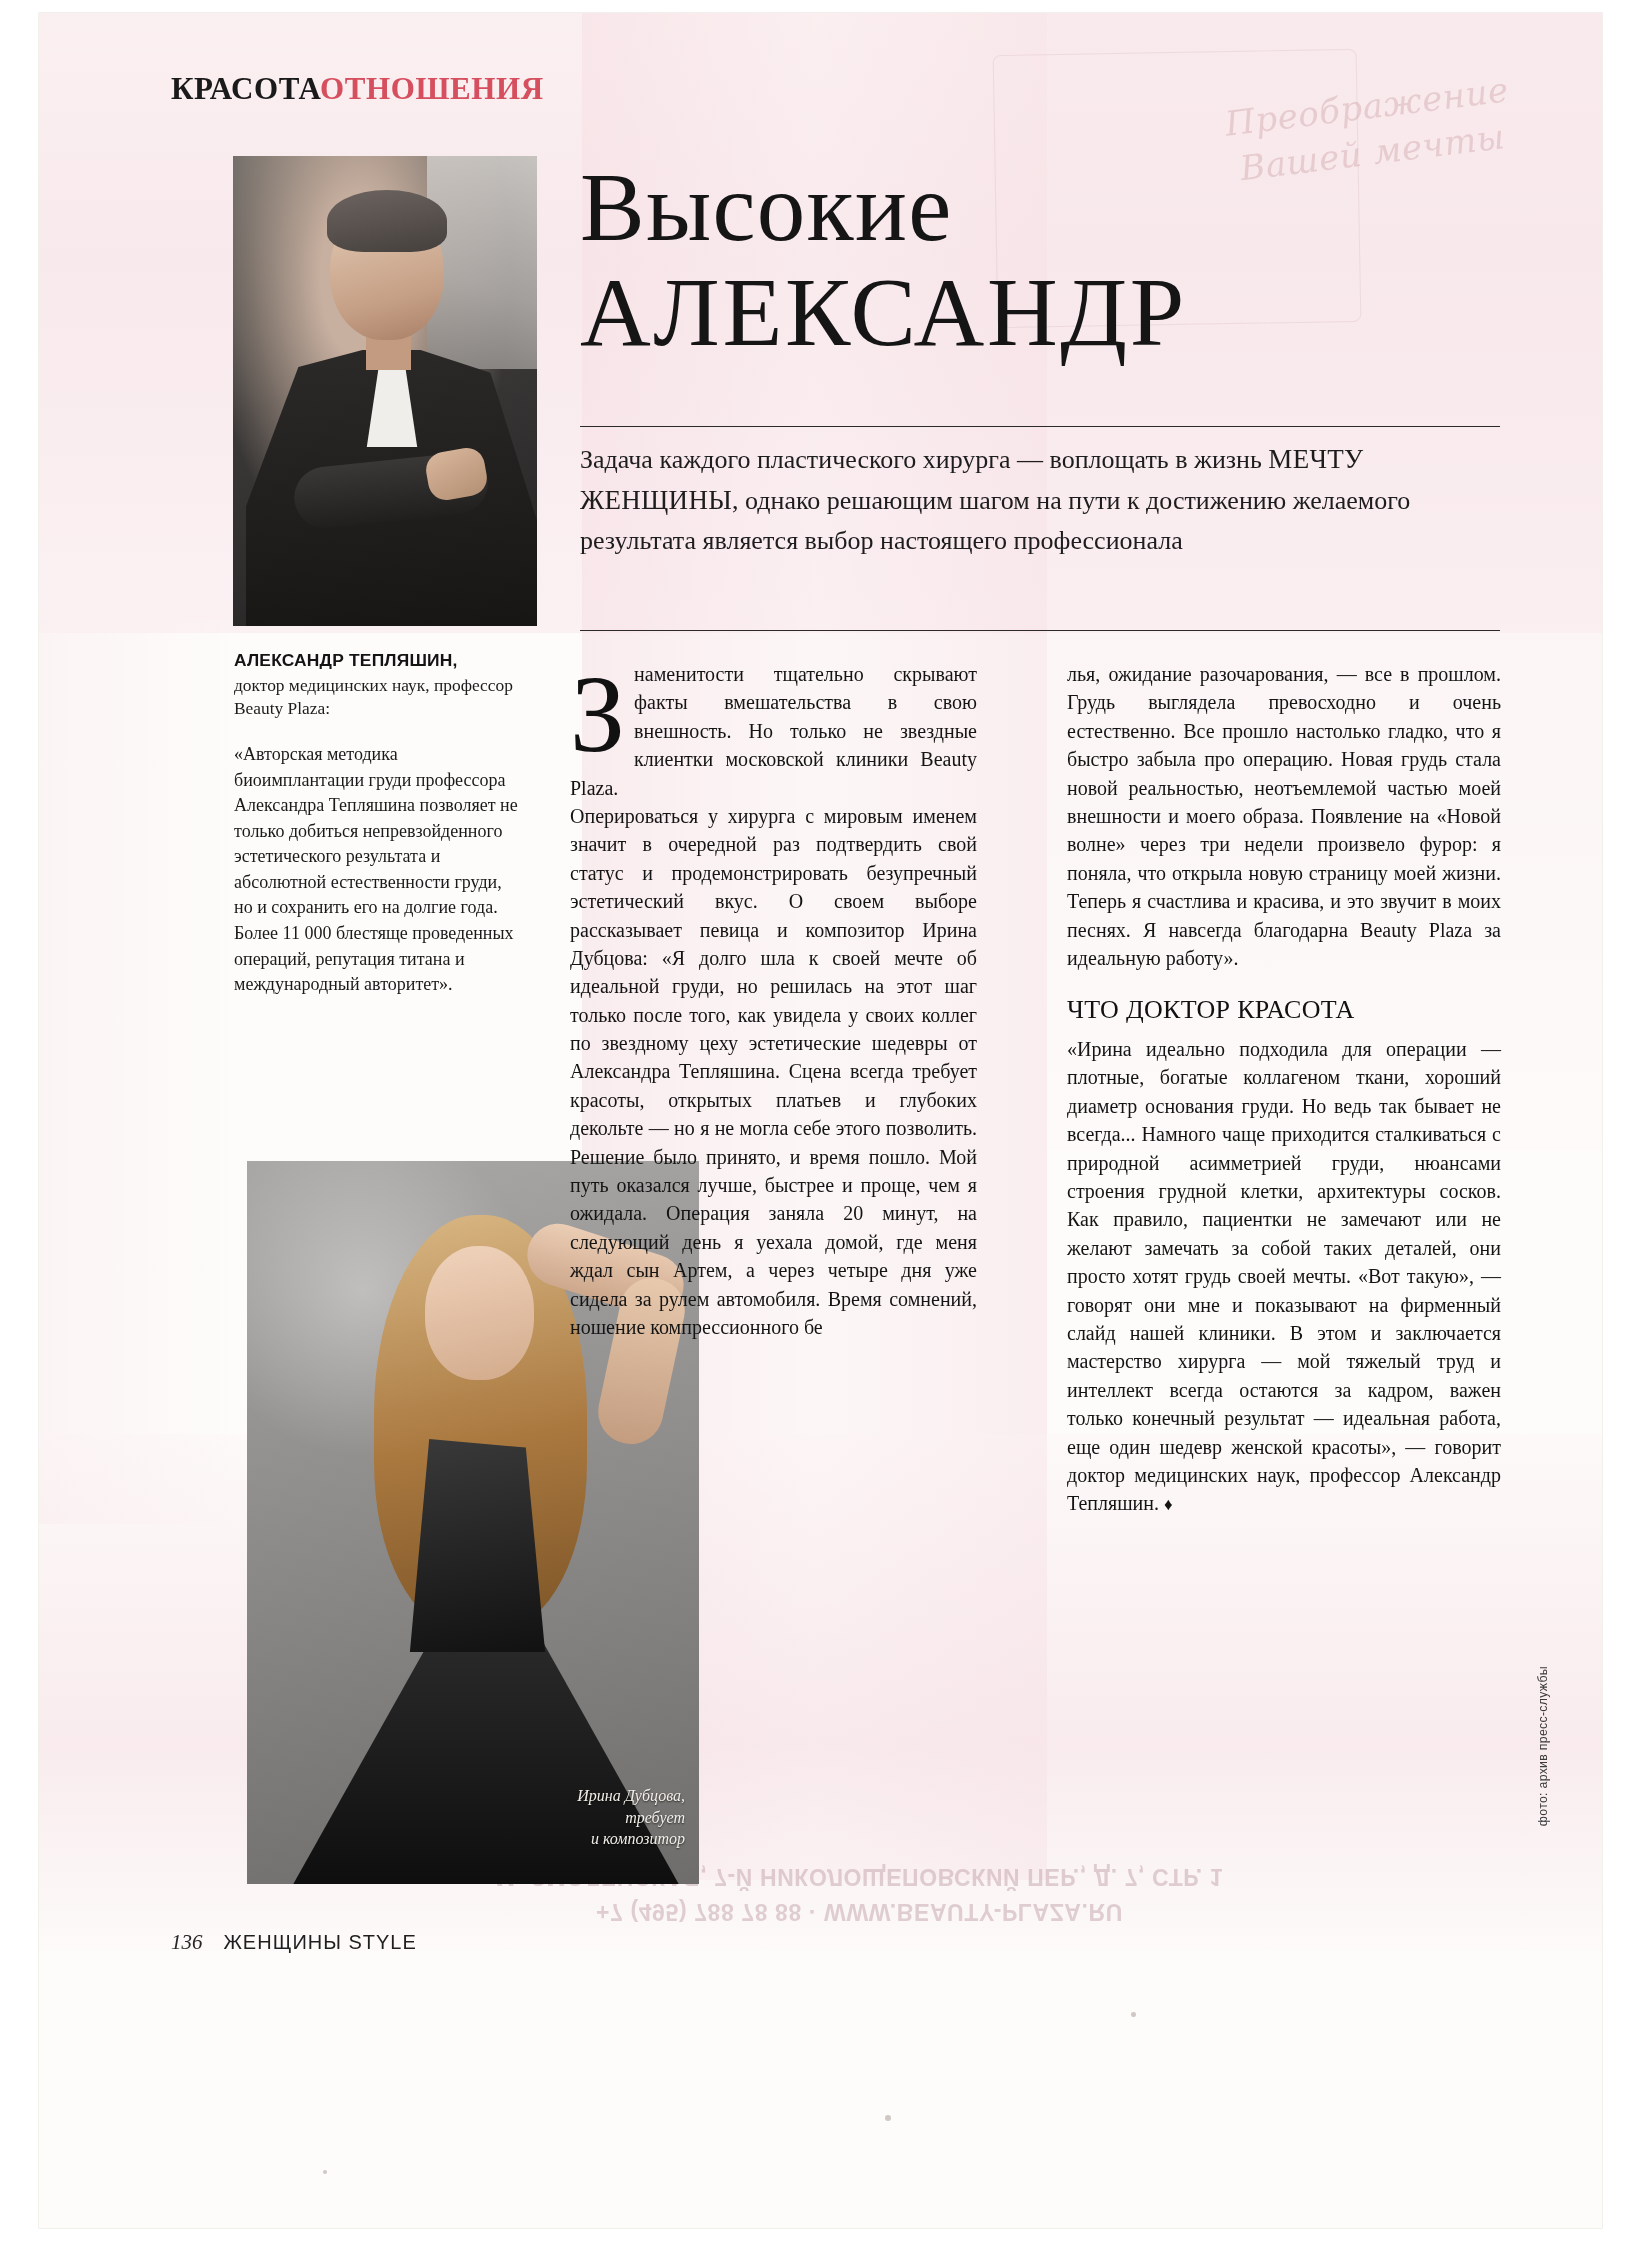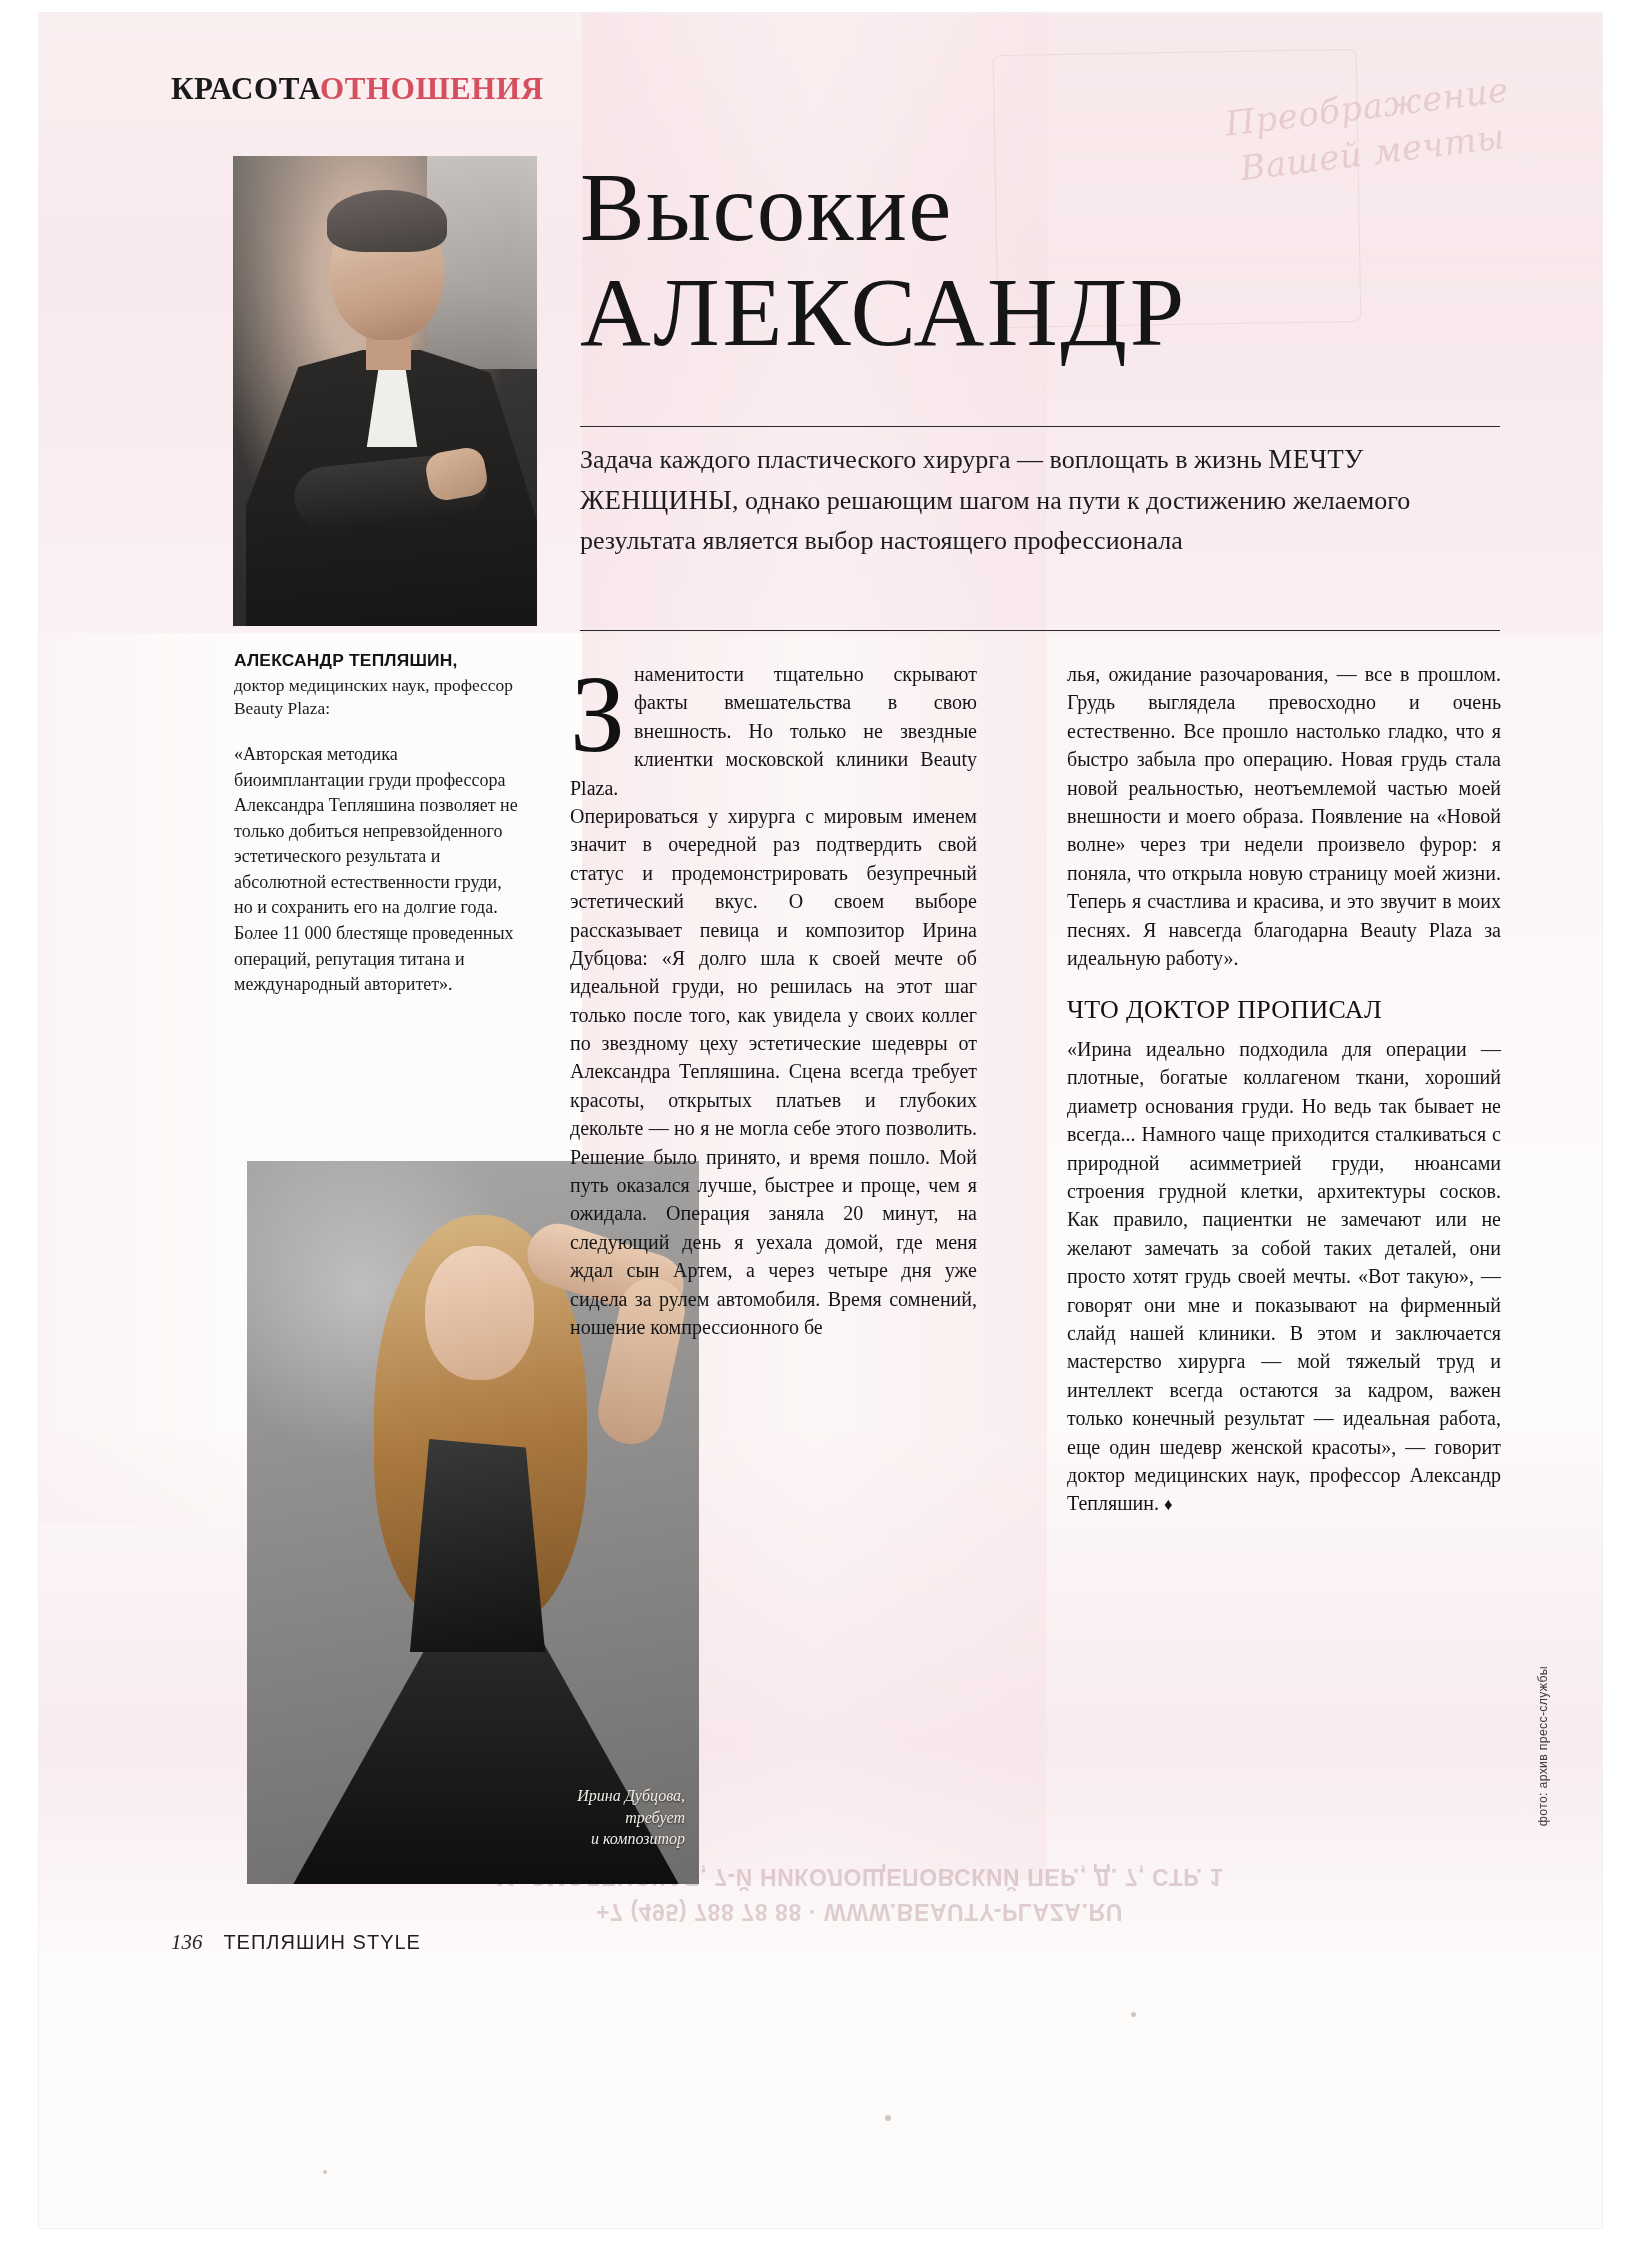--- a/index.html
+++ b/index.html
@@ -420,31 +420,31 @@
     <p class="para intro">
       <span class="dropcap">З</span><span>наменитости тщательно скрывают факты вмешательства в свою внешность. Но только не звездные клиентки московской клиники Beauty Plaza.</span>
     </p>
     <p class="para">
       <span>Оперироваться у хирурга с мировым именем значит в очередной раз подтвердить свой статус и продемонстрировать безупречный эстетический вкус. О своем выборе рассказывает певица и композитор Ирина Дубцова: «Я долго шла к своей мечте об идеальной груди, но решилась на этот шаг только после того, как увидела у своих коллег по звездному цеху эстетические шедевры от Александра Тепляшина. Сцена всегда требует красоты, открытых платьев и глубоких декольте — но я не могла себе этого позволить. Решение было принято, и время пошло. Мой путь оказался лучше, быстрее и проще, чем я ожидала. Операция заняла 20 минут, на следующий день я уехала домой, где меня ждал сын Артем, а через четыре дня уже сидела за рулем автомобиля. Время сомнений, ношение компрессионного бе</span>
     </p>
   </div>
 
   <div class="col" id="col-right">
       <p class="para"><span>лья, ожидание разочарования, — все в прошлом. Грудь выглядела превосходно и очень естественно. Все прошло настолько гладко, что я быстро забыла про операцию. Новая грудь стала новой реальностью, неотъемлемой частью моей внешности и моего образа. Появление на «Новой волне» через три недели произвело фурор: я поняла, что открыла новую страницу моей жизни. Теперь я счастлива и красива, и это звучит в моих песнях. Я навсегда благодарна Beauty Plaza за идеальную работу».</span></p>
-    <div class="subhead" style="margin-top: 19.4px;">ЧТО ДОКТОР ПРОПИСАЛ</div>
+    <div class="subhead" style="margin-top: 19.4px;">ЧТО ДОКТОР КРАСОТА</div>
     <p class="para">
       <span>«Ирина идеально подходила для операции — плотные, богатые коллагеном ткани, хороший диаметр основания груди. Но ведь так бывает не всегда... Намного чаще приходится сталкиваться с природной асимметрией груди, нюансами строения грудной клетки, архитектуры сосков. Как правило, пациентки не замечают или не желают замечать за собой таких деталей, они просто хотят грудь своей мечты. «Вот такую», — говорят они мне и показывают на фирменный слайд нашей клиники. В этом и заключается мастерство хирурга — мой тяжелый труд и интеллект всегда остаются за кадром, важен только конечный результат — идеальная работа, еще один шедевр женской красоты», — говорит доктор медицинских наук, профессор Александр Тепляшин.</span>
       <span class="flower">♦</span>
     </p>
   </div>
 
   <div id="credit">фото: архив пресс-службы</div>
 
   <div id="footer">
     <span class="pageno">136</span>
-    <span class="magazine">ТЕПЛЯШИН STYLE</span>
+    <span class="magazine">ЖЕНЩИНЫ STYLE</span>
   </div>
 
   <div class="speck" style="left:1092px; top:1999px; width:4.5px; height:4.5px;"></div>
   <div class="speck" style="left:846px; top:2102px; width:5.8px; height:5.8px;"></div>
   <div class="speck" style="left:284px; top:2157px; width:3.9px; height:3.9px;"></div>
 </div>
 
 
 </body></html>

